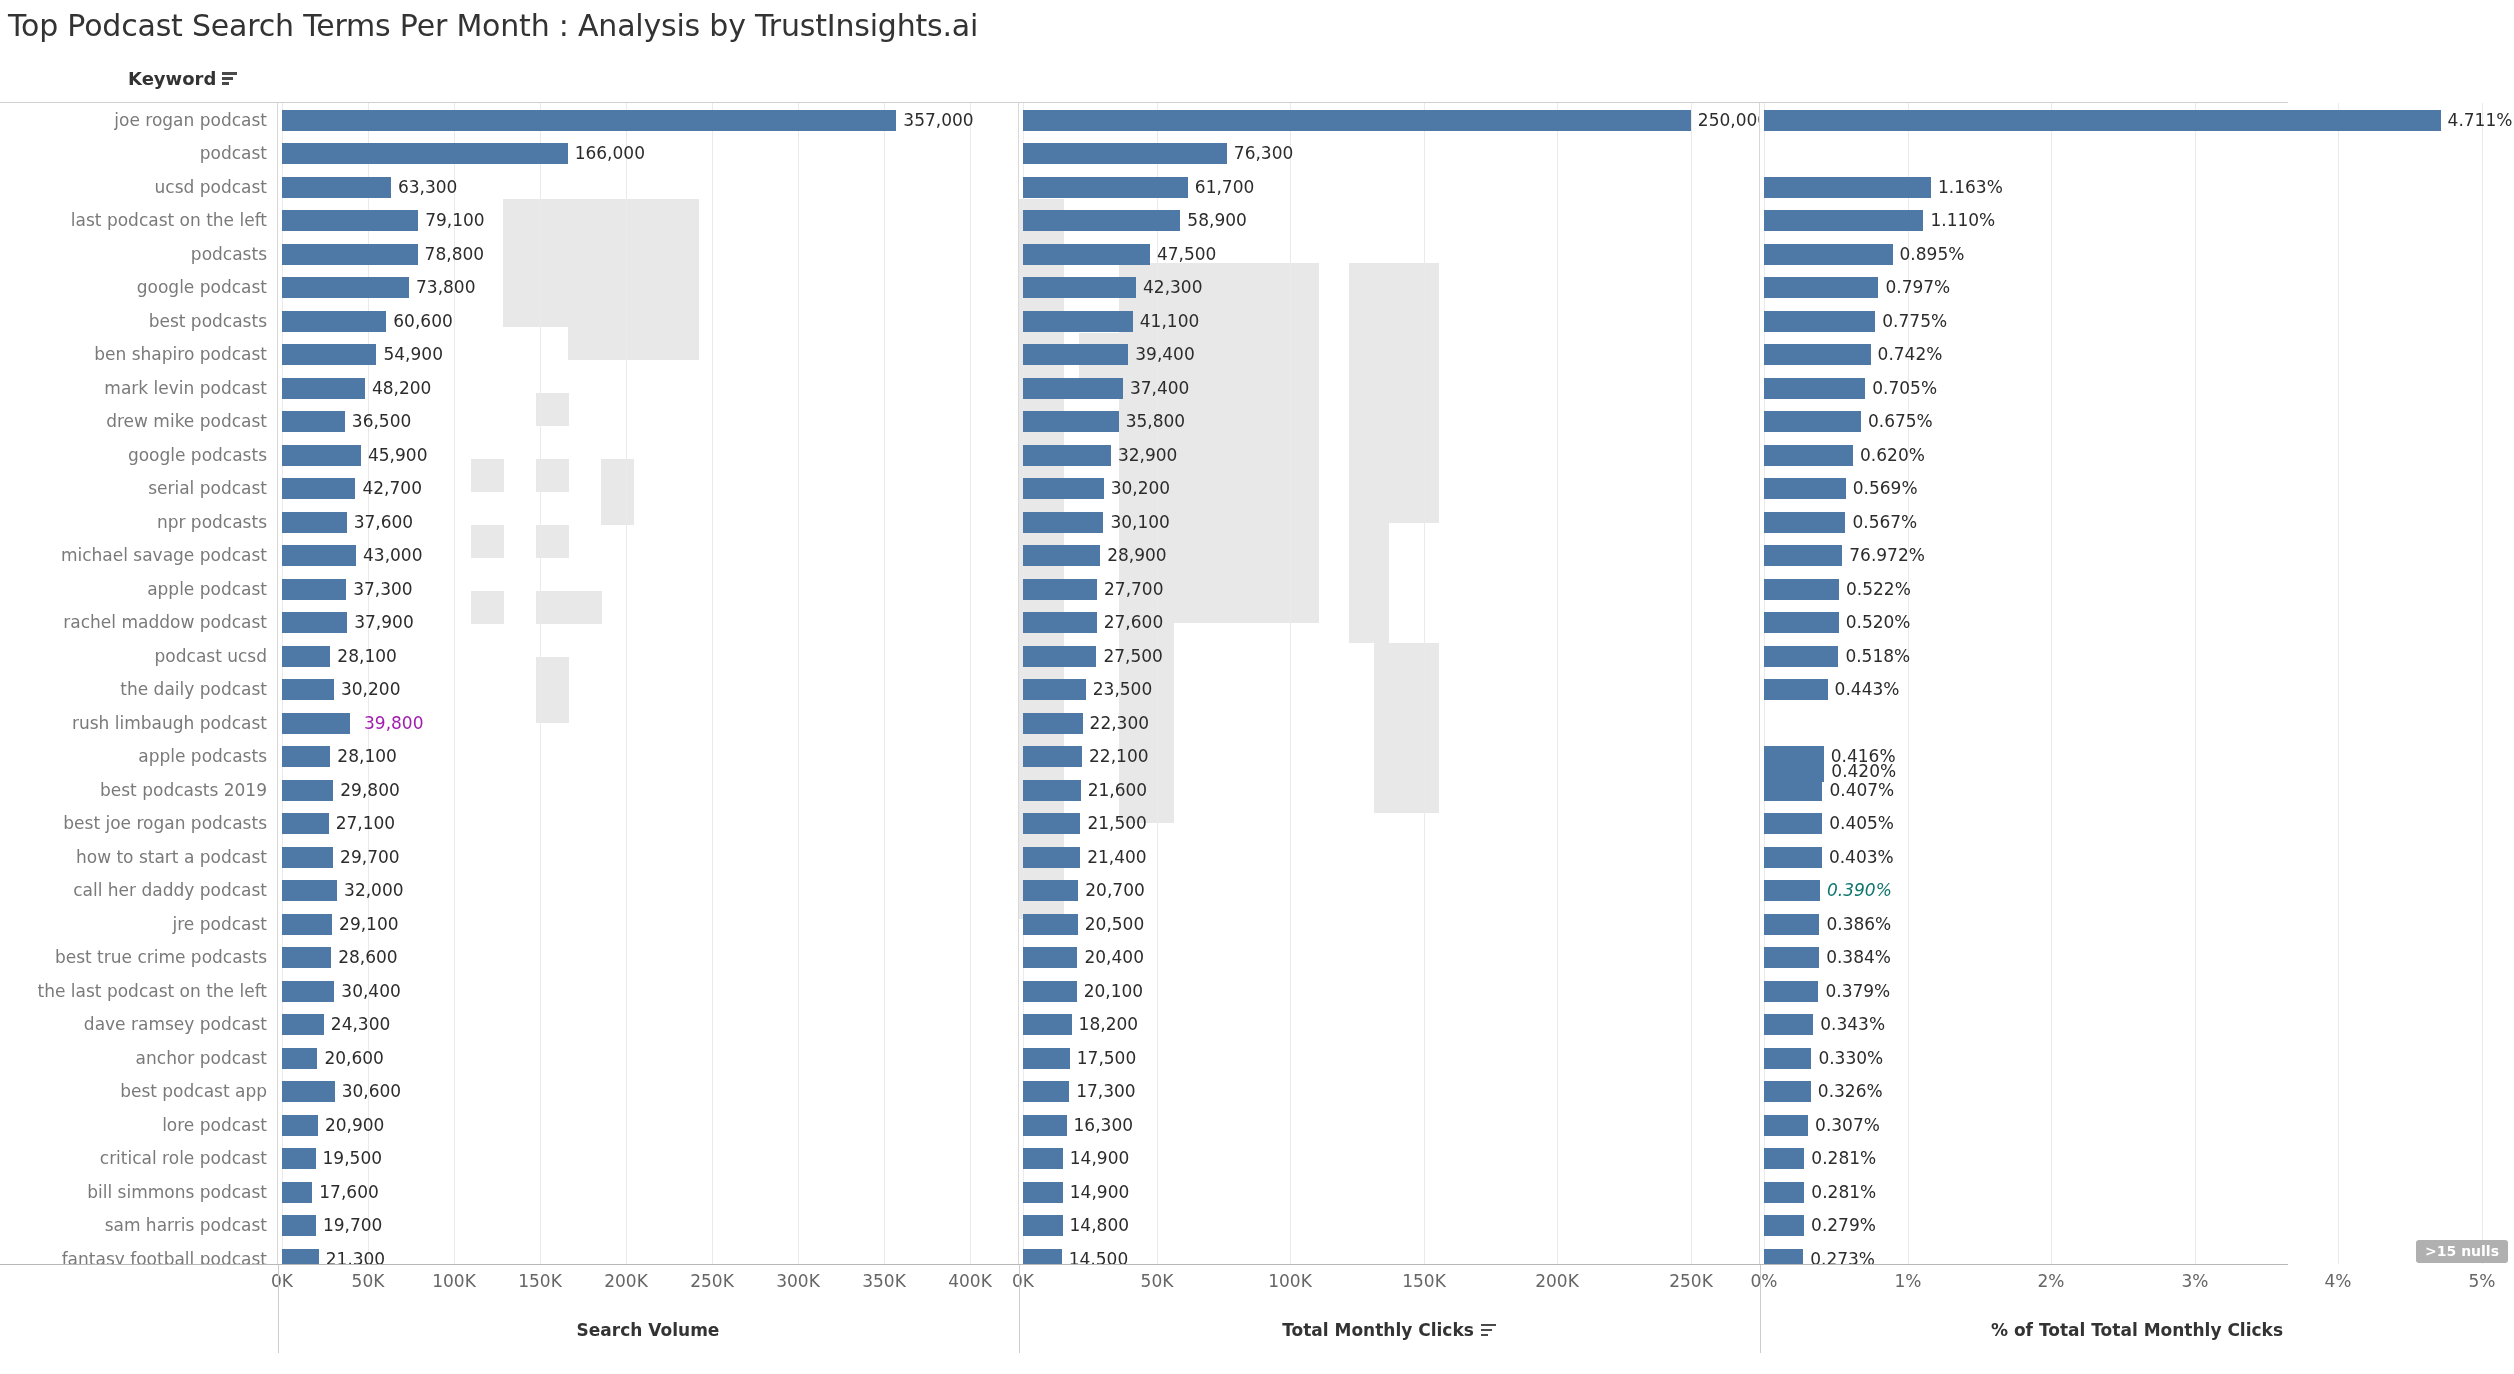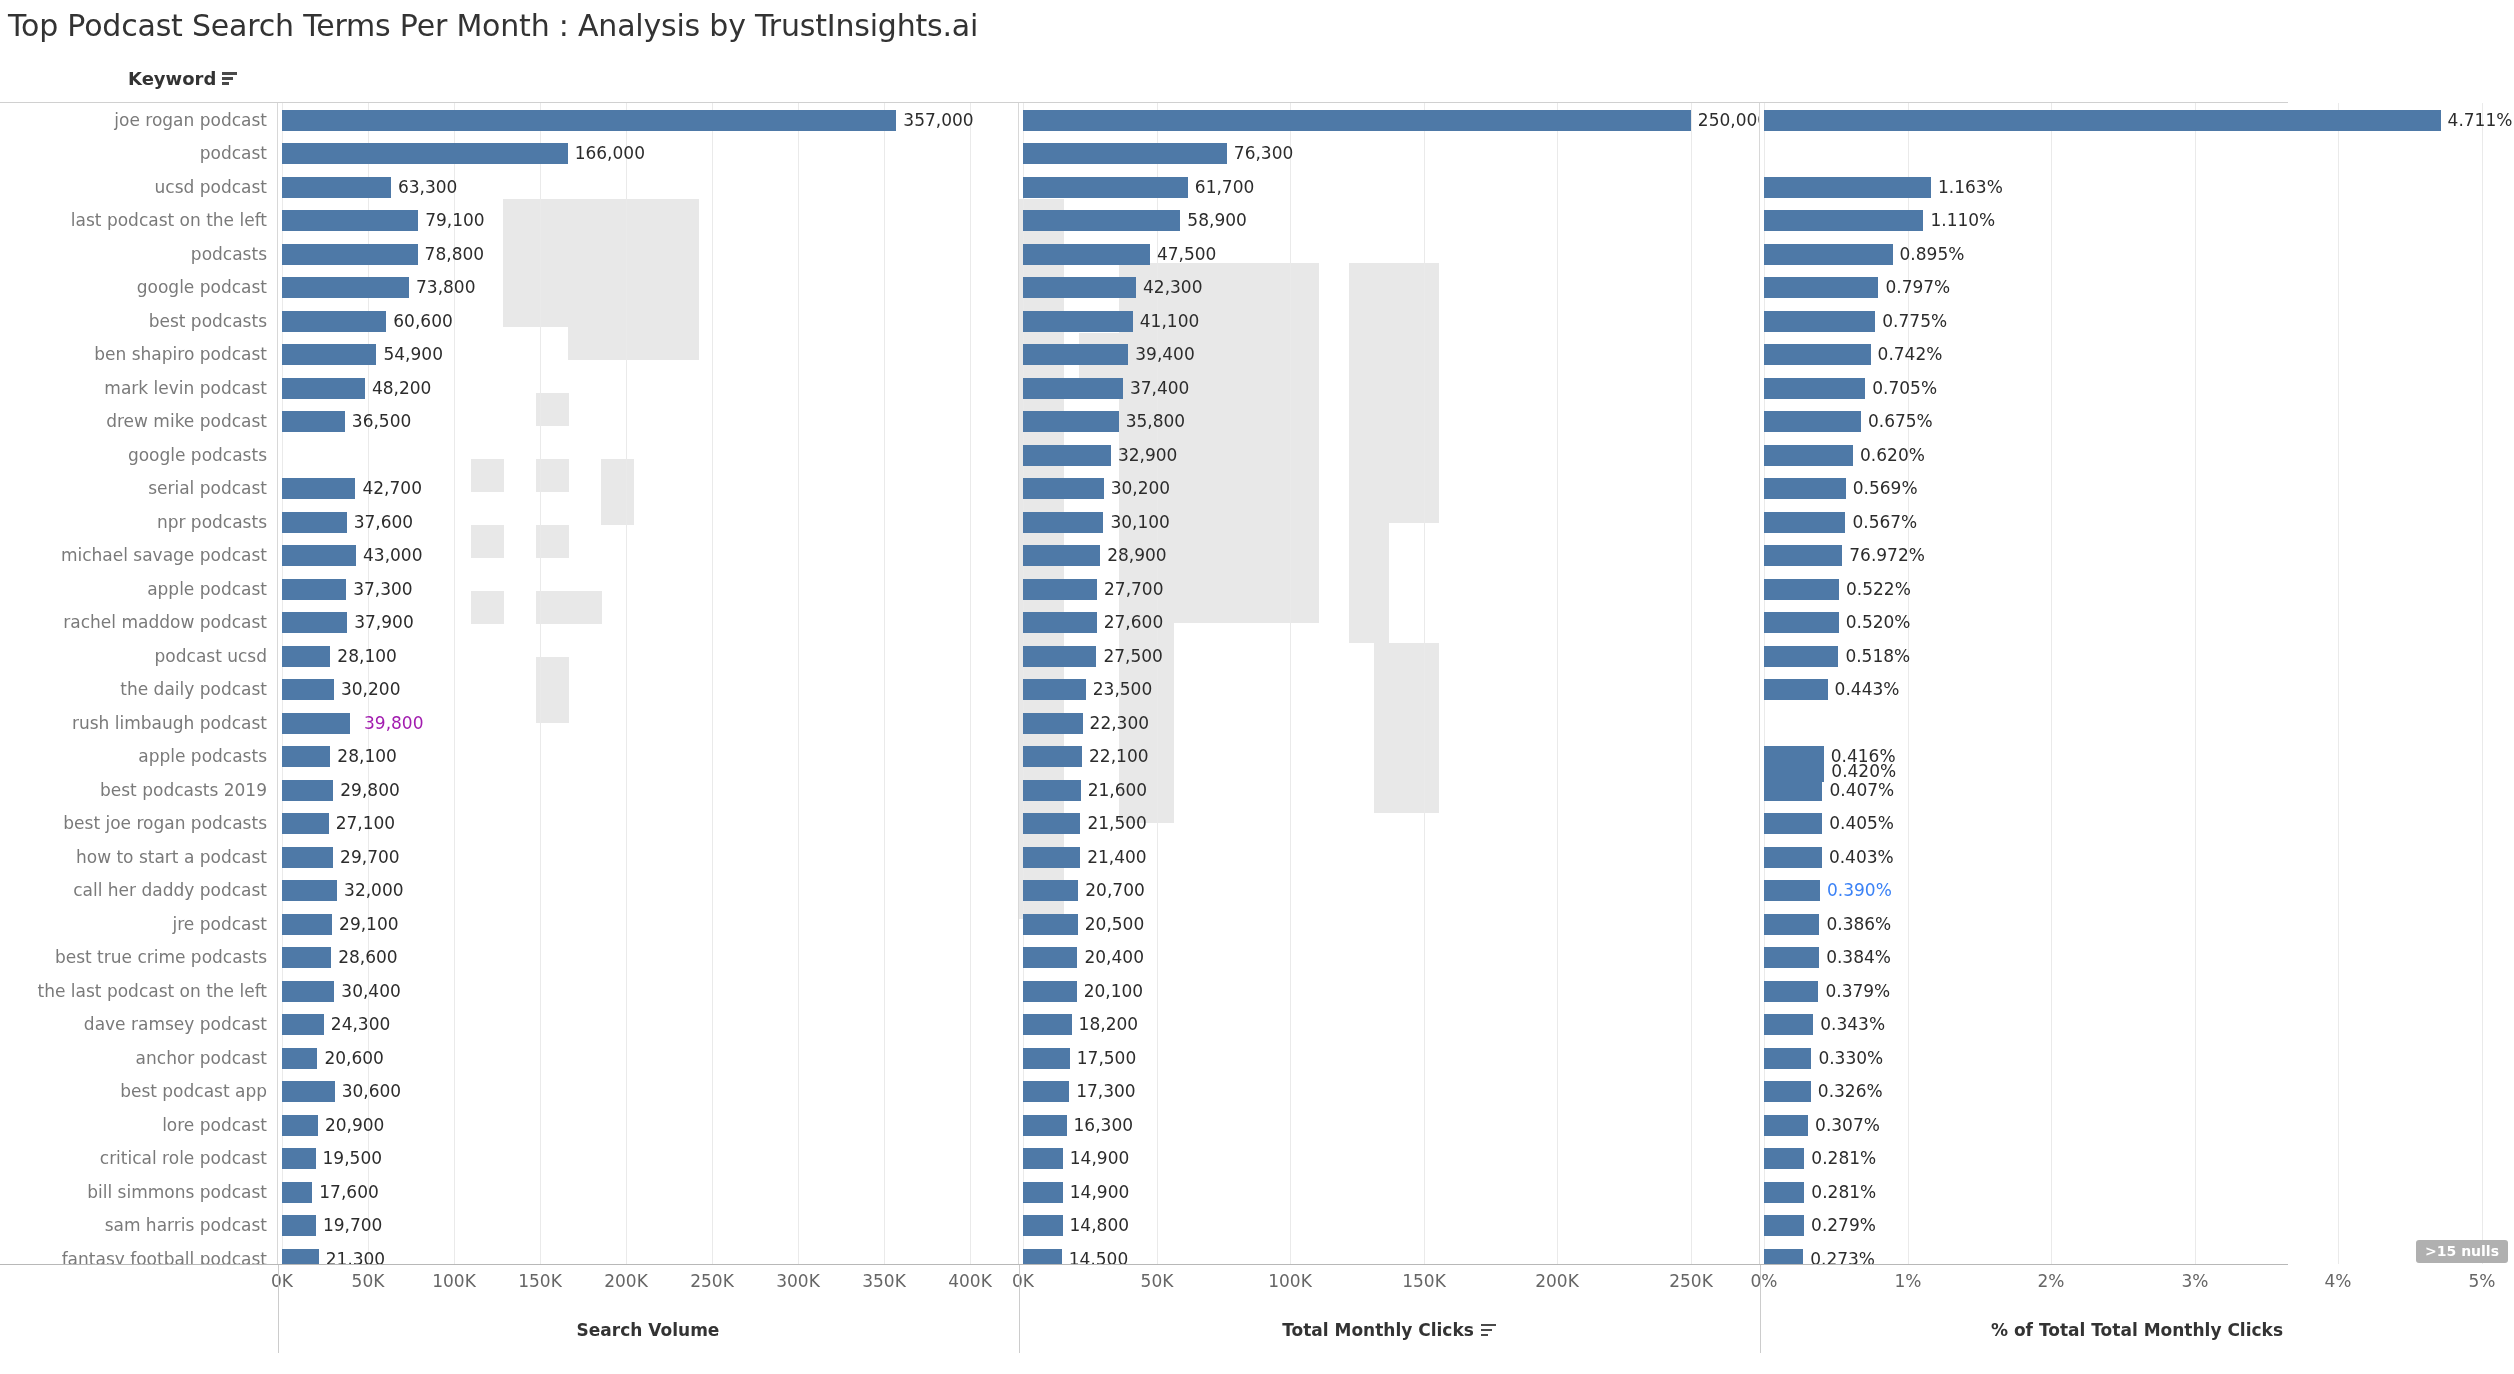--- a/index.html
+++ b/index.html
@@ -285,20 +285,24 @@
           <div class="val" style="left: 98.4791px; color: rgb(44, 44, 44);">54,900</div>
         </div>
         <div class="row" style="top: 268px;">
           <div class="bar" style="width: 82.9488px; background: rgb(78, 121, 167);"></div>
           <div class="val" style="left: 86.9488px; color: rgb(44, 44, 44);">48,200</div>
         </div>
         <div class="row" style="top: 301.5px;">
           <div class="bar" style="width: 62.814px; background: rgb(78, 121, 167);"></div>
           <div class="val" style="left: 66.814px; color: rgb(44, 44, 44);">36,500</div>
         </div>
+        <div class="row" style="top: 335px;">
+          <div class="bar" style="width: 78.9907px; background: rgb(78, 121, 167);"></div>
+          <div class="val" style="left: 82.9907px; color: rgb(44, 44, 44);">45,900</div>
+        </div>
         <div class="row" style="top: 368.5px;">
           <div class="bar" style="width: 73.4837px; background: rgb(78, 121, 167);"></div>
           <div class="val" style="left: 77.4837px; color: rgb(44, 44, 44);">42,700</div>
         </div>
         <div class="row" style="top: 402px;">
           <div class="bar" style="width: 64.707px; background: rgb(78, 121, 167);"></div>
           <div class="val" style="left: 68.707px; color: rgb(44, 44, 44);">37,600</div>
         </div>
         <div class="row" style="top: 435.5px;">
           <div class="bar" style="width: 74px; background: rgb(78, 121, 167);"></div>
@@ -635,21 +639,21 @@
         <div class="row" style="top: 703.5px;">
           <div class="bar" style="width: 58.1657px; background: rgb(78, 121, 167);"></div>
           <div class="val" style="left: 62.1657px; color: rgb(44, 44, 44);">0.405%</div>
         </div>
         <div class="row" style="top: 737px;">
           <div class="bar" style="width: 57.8785px; background: rgb(78, 121, 167);"></div>
           <div class="val" style="left: 61.8785px; color: rgb(44, 44, 44);">0.403%</div>
         </div>
         <div class="row" style="top: 770.5px;">
           <div class="bar" style="width: 56.0114px; background: rgb(78, 121, 167);"></div>
-          <div class="val" style="left: 60.0114px; color: #3b82f6;">0.390%</div>
+          <div class="val" style="left: 60.0114px; color: #0f766e; font-style: italic;">0.390%</div>
         </div>
         <div class="row" style="top: 804px;">
           <div class="bar" style="width: 55.437px; background: rgb(78, 121, 167);"></div>
           <div class="val" style="left: 59.437px; color: rgb(44, 44, 44);">0.386%</div>
         </div>
         <div class="row" style="top: 837.5px;">
           <div class="bar" style="width: 55.1497px; background: rgb(78, 121, 167);"></div>
           <div class="val" style="left: 59.1497px; color: rgb(44, 44, 44);">0.384%</div>
         </div>
         <div class="row" style="top: 871px;">

